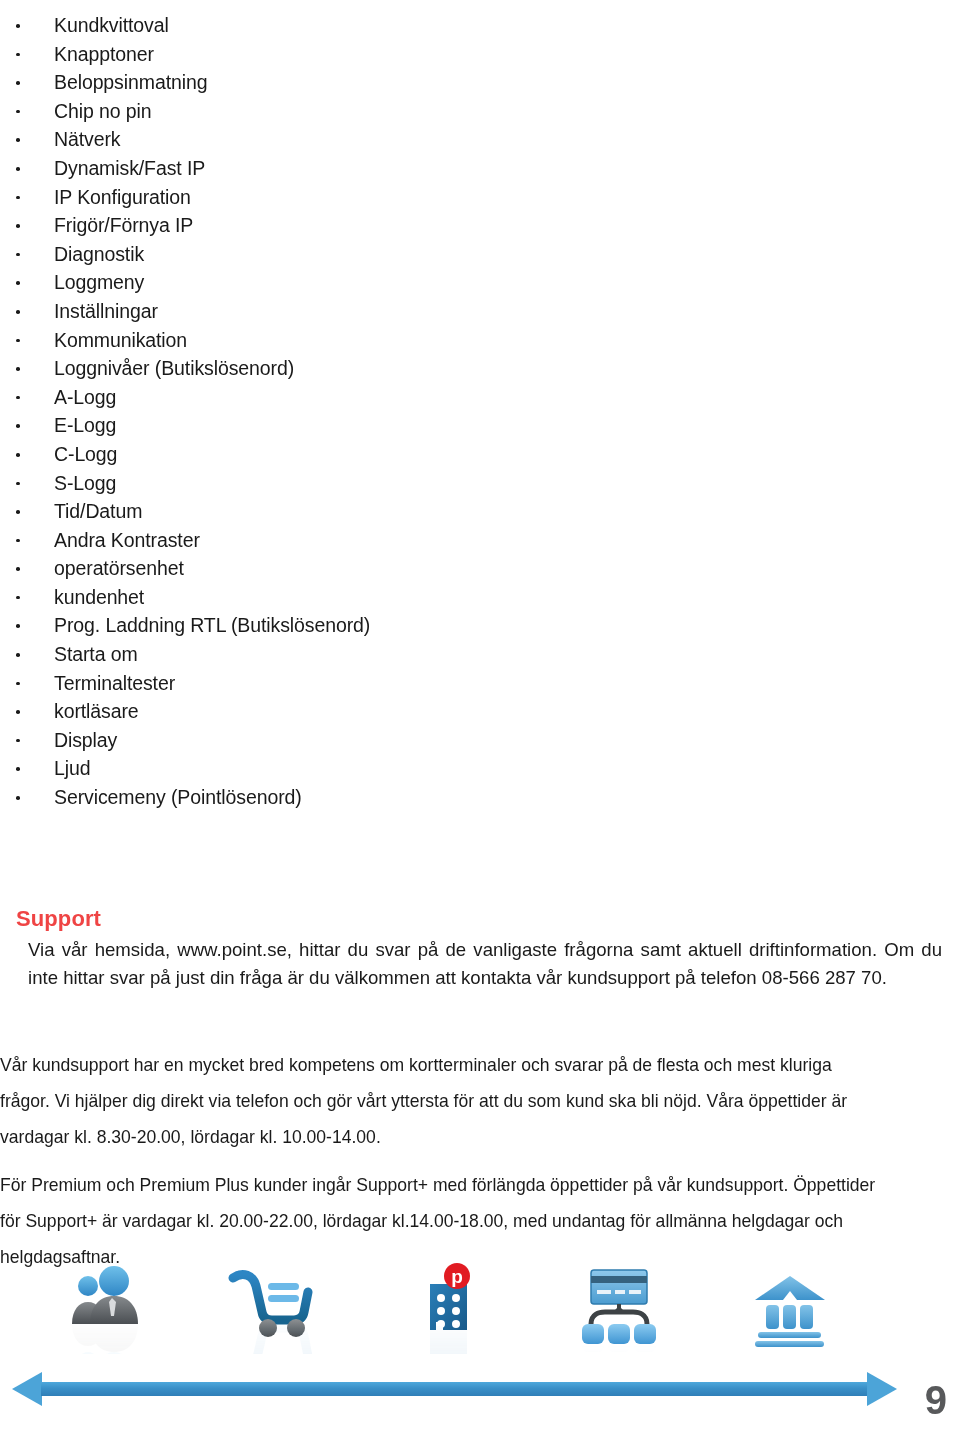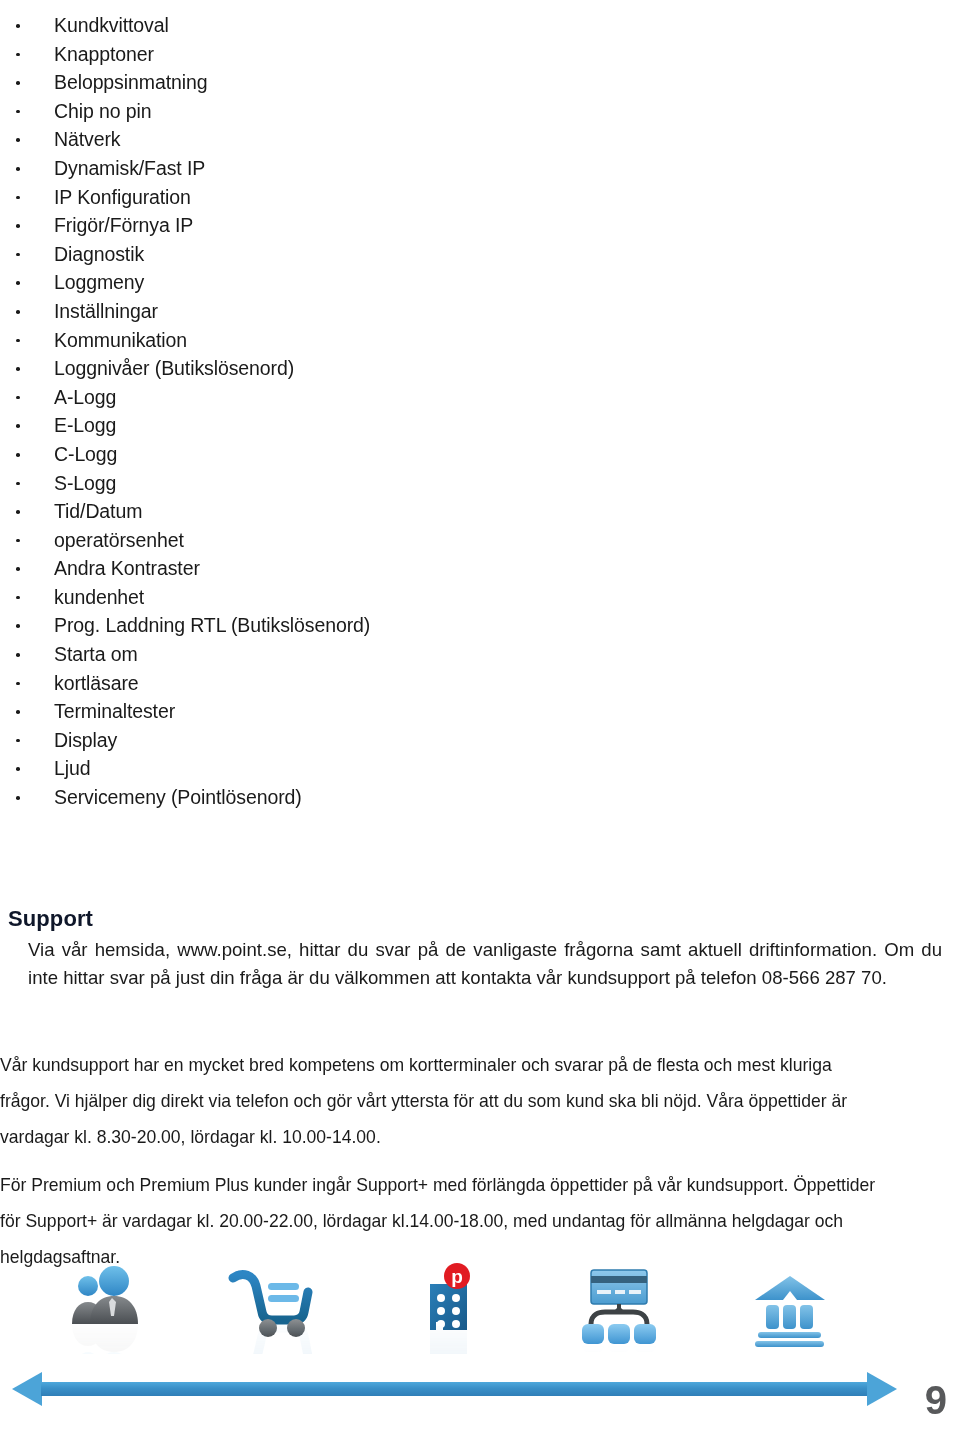--- a/index.html
+++ b/index.html
@@ -42,25 +42,25 @@
     top: 13px;
     width: 3.6px;
     height: 3.6px;
     border-radius: 50%;
     background: #1a1a1a;
   }
 
   
   .support-heading {
     position: absolute;
-    left: 8px;
+    left: 16px;
     top: 906px;
     font-size: 22px;
     font-weight: bold;
-    color: #0f172a;
+    color: #ef4444;
     letter-spacing: 0.1px;
   }
 
   .para {
     position: absolute;
     left: 0px;
     width: 914px;
     font-size: 18.6px;
     line-height: 28.4px;
     text-align: justify;
@@ -185,27 +185,27 @@
     <li><span>Diagnostik</span></li>
     <li><span>Loggmeny</span></li>
     <li><span>Inställningar</span></li>
     <li><span>Kommunikation</span></li>
     <li><span>Loggnivåer (Butikslösenord)</span></li>
     <li><span>A-Logg</span></li>
     <li><span>E-Logg</span></li>
     <li><span>C-Logg</span></li>
     <li><span>S-Logg</span></li>
     <li><span>Tid/Datum</span></li>
+    <li><span>Andra Kontraster</span></li>
     <li><span>operatörsenhet</span></li>
-    <li><span>Andra Kontraster</span></li>
     <li><span>kundenhet</span></li>
     <li><span>Prog. Laddning RTL (Butikslösenord)</span></li>
     <li><span>Starta om</span></li>
+    <li><span>Terminaltester</span></li>
     <li><span>kortläsare</span></li>
-    <li><span>Terminaltester</span></li>
     <li><span>Display</span></li>
     <li><span>Ljud</span></li>
     <li><span>Servicemeny (Pointlösenord)</span></li>
   </ul>
 
 <div class="support-heading">Support</div>
 
 <div class="para" id="para-1">Via vår hemsida, www.point.se, hittar du svar på de vanligaste frågorna samt aktuell driftinformation. Om du inte hittar svar på just din fråga är du välkommen att kontakta vår kundsupport på telefon 08-566 287 70.</div>
 <div class="para last-left" id="para-2">Vår kundsupport har en mycket bred kompetens om kortterminaler och svarar på de flesta och mest kluriga frågor. Vi hjälper dig direkt via telefon och gör vårt yttersta för att du som kund ska bli nöjd. Våra öppettider är vardagar kl. 8.30-20.00, lördagar kl. 10.00-14.00.</div>
 <div class="para last-left" id="para-3">För Premium och Premium Plus kunder ingår Support+ med förlängda öppettider på vår kundsupport. Öppettider för Support+ är vardagar kl. 20.00-22.00, lördagar kl.14.00-18.00, med undantag för allmänna helgdagar och helgdagsaftnar.</div>

